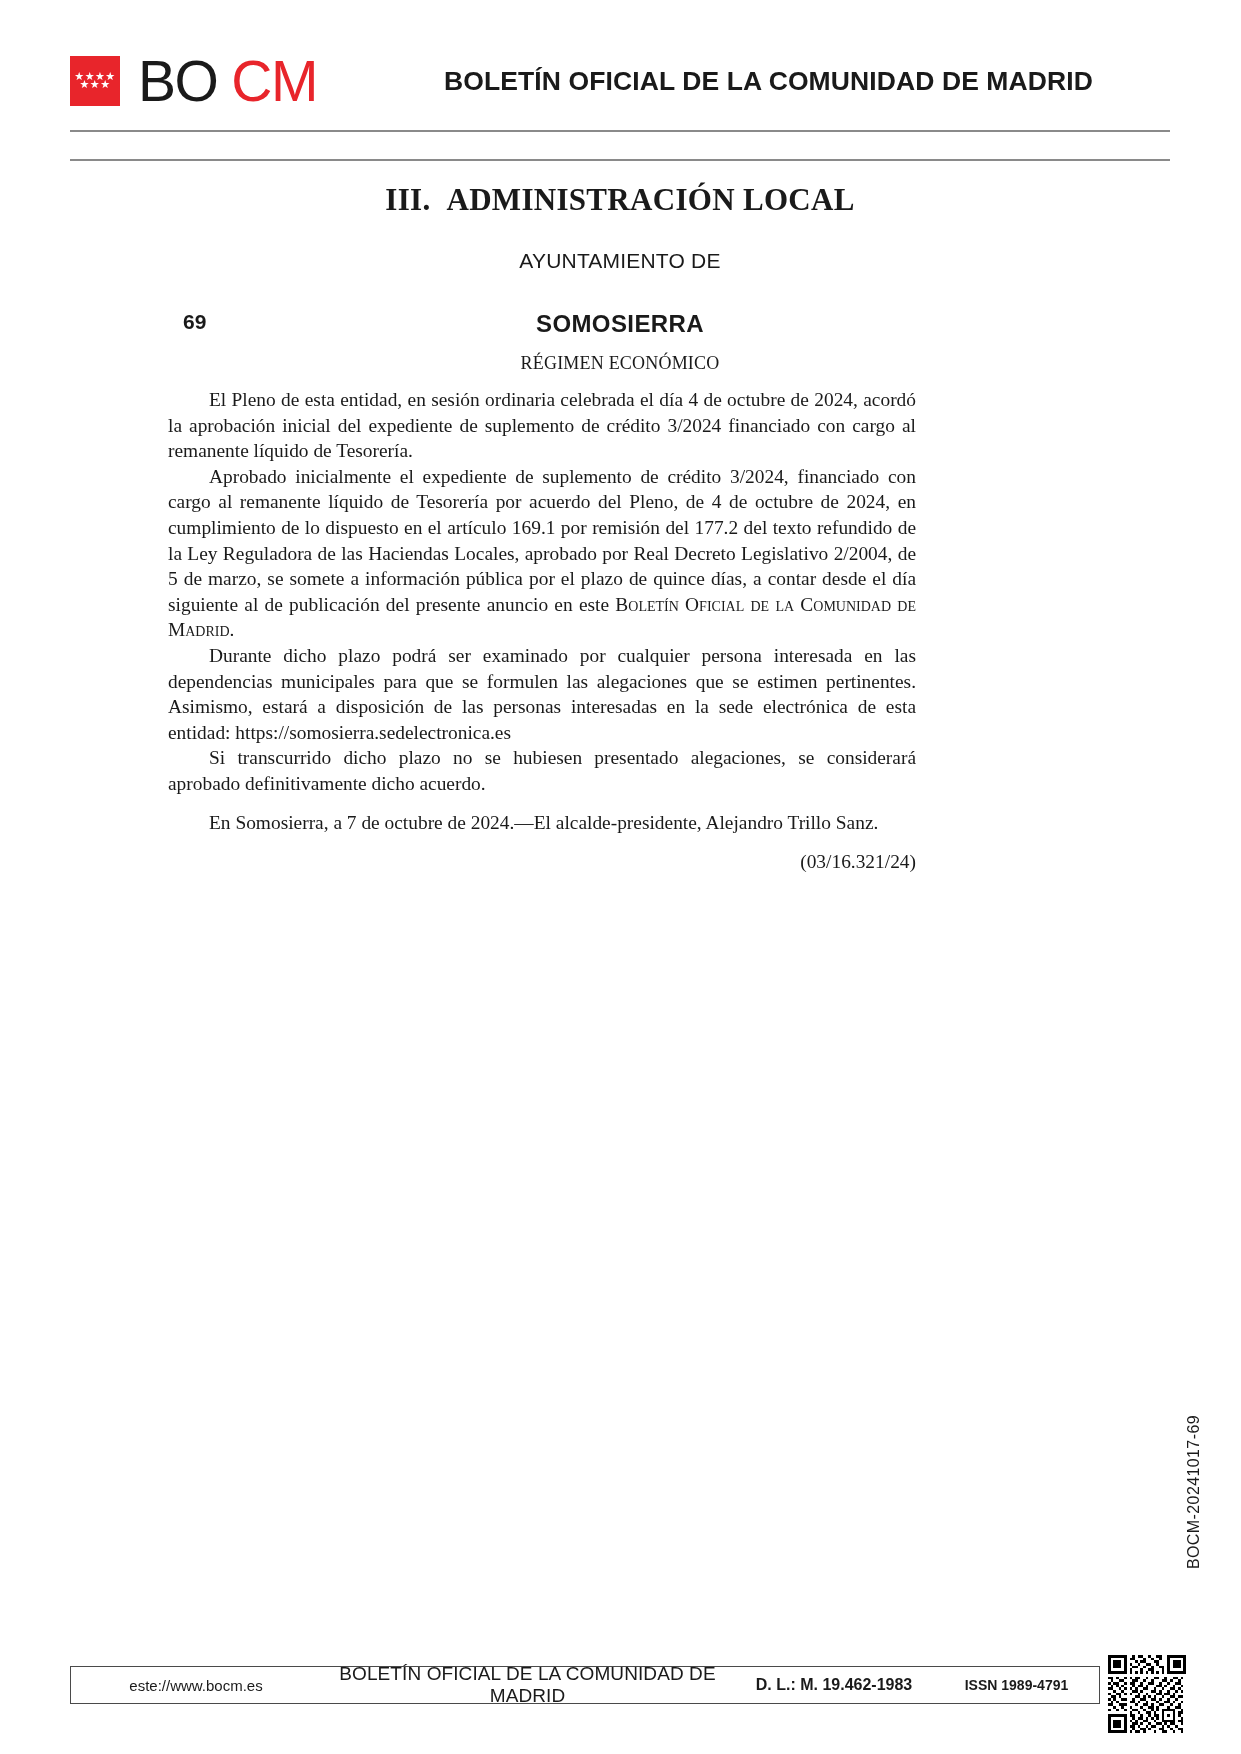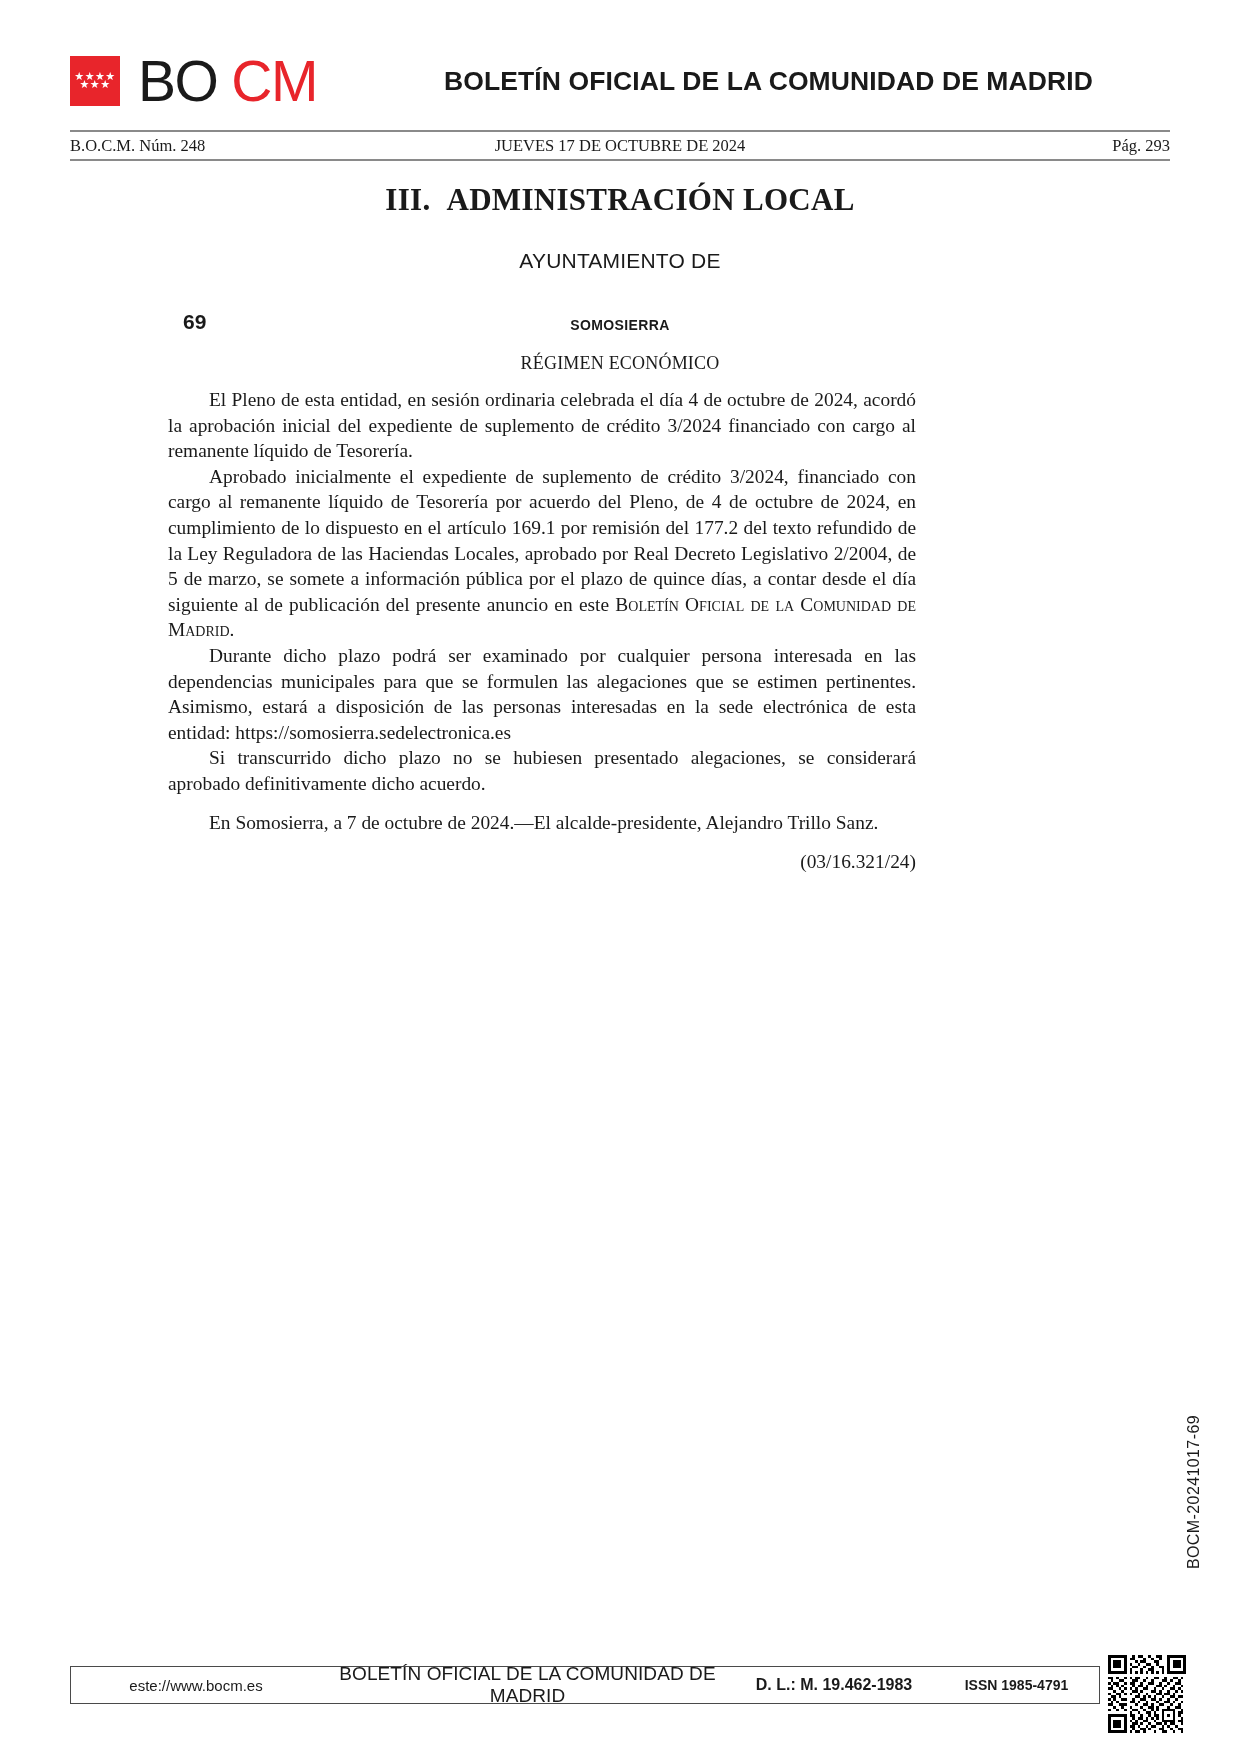--- a/index.html
+++ b/index.html
@@ -153,23 +153,22 @@
     font-size: 21px;
   }
   .entry-name {
     position: absolute;
     left: 0;
     top: 0;
     width: 1100px;
     text-align: center;
     font-family: "Liberation Sans", sans-serif;
     font-weight: bold;
-    font-size: 14px;
+    font-size: 24px;
     letter-spacing: 0.4px;
-    margin-top: 7px;
   }
 
   .subject {
     position: absolute;
     left: 70px;
     top: 353px;
     width: 1100px;
     text-align: center;
     font-family: "Liberation Serif", serif;
     font-size: 18px;
@@ -279,25 +278,20 @@
           <span class="star-row">★★★</span>
         </div>
       </div>
       <span class="logo-text logo-bo">BO</span>
         <span class="logo-text logo-cm">CM</span>
     </div>
     <div class="masthead-title">BOLETÍN OFICIAL DE LA COMUNIDAD DE MADRID</div>
   </div>
 
   <div class="rule rule-top"></div>
-  <div class="infobar">
-    <div class="ib-left">B.O.C.M. Núm. 248</div>
-    <div class="ib-center">JUEVES 17 DE OCTUBRE DE 2024</div>
-    <div class="ib-right">Pág. 293</div>
-  </div>
   <div class="rule rule-bottom"></div>
 
   <div class="section-title">
     <span class="numeral">III.</span><span>ADMINISTRACIÓN LOCAL</span>
   </div>
 
   <div class="org-type">AYUNTAMIENTO DE</div>
 
   <div class="entry-row">
     <div class="entry-number">69</div>
@@ -314,21 +308,21 @@
     <p class="signoff">En Somosierra, a 7 de octubre de 2024.—El alcalde-presidente, Alejandro Trillo Sanz.</p>
     <p class="refcode">(03/16.321/24)</p>
   </div>
 
   <div class="side-code">BOCM-20241017-69</div>
 
   <div class="footer-box">
     <div class="footer-url">este://www.bocm.es</div>
     <div class="footer-name">BOLETÍN OFICIAL DE LA COMUNIDAD DE MADRID</div>
     <div class="footer-dl">D. L.: M. 19.462-1983</div>
-    <div class="footer-issn">ISSN 1985-4791</div>
+    <div class="footer-issn">ISSN 1989-4791</div>
   </div>
 
   <div class="qr">
     <svg width="78" height="78" viewBox="0 0 29 29" shape-rendering="crispEdges" aria-hidden="true">
       <rect width="29" height="29" fill="#ffffff"></rect>
       <g fill="#000000">
 
         <rect x="0" y="0" width="7" height="1"></rect>
           <rect x="0" y="6" width="7" height="1"></rect>
         <rect x="0" y="0" width="1" height="7"></rect>

